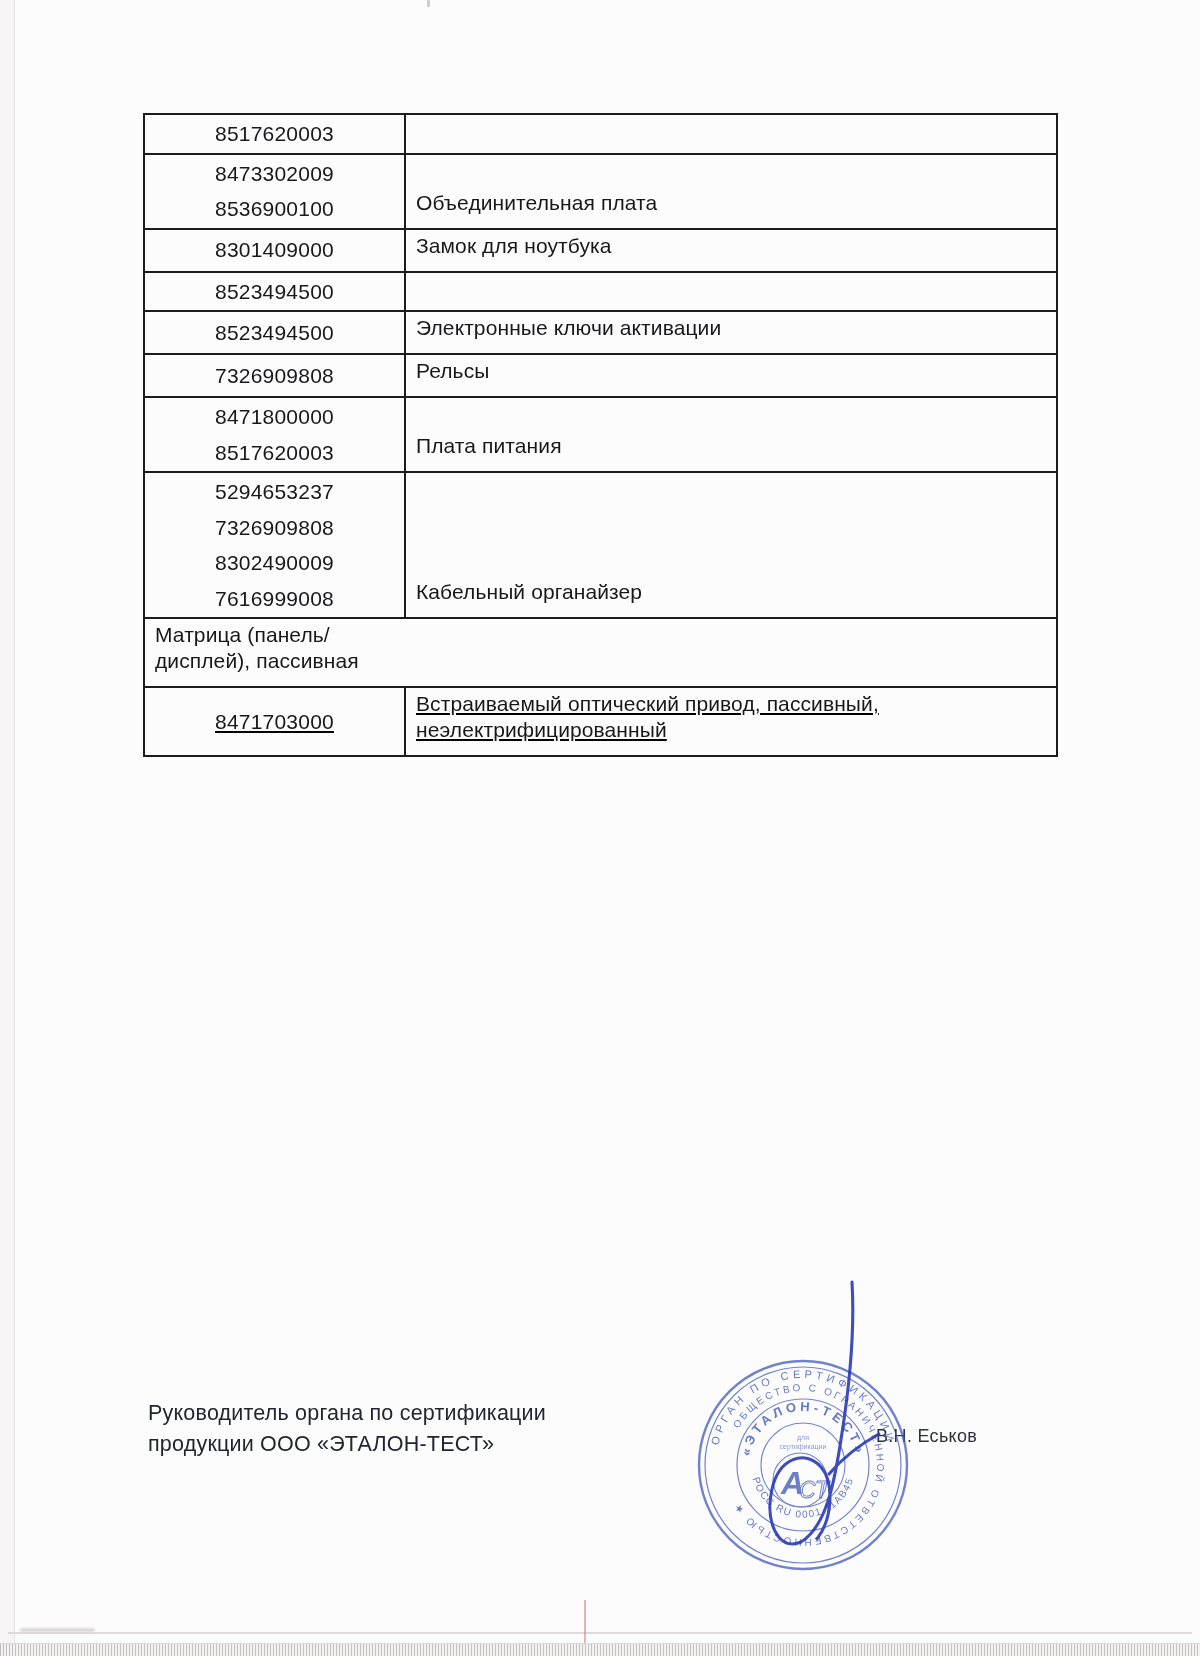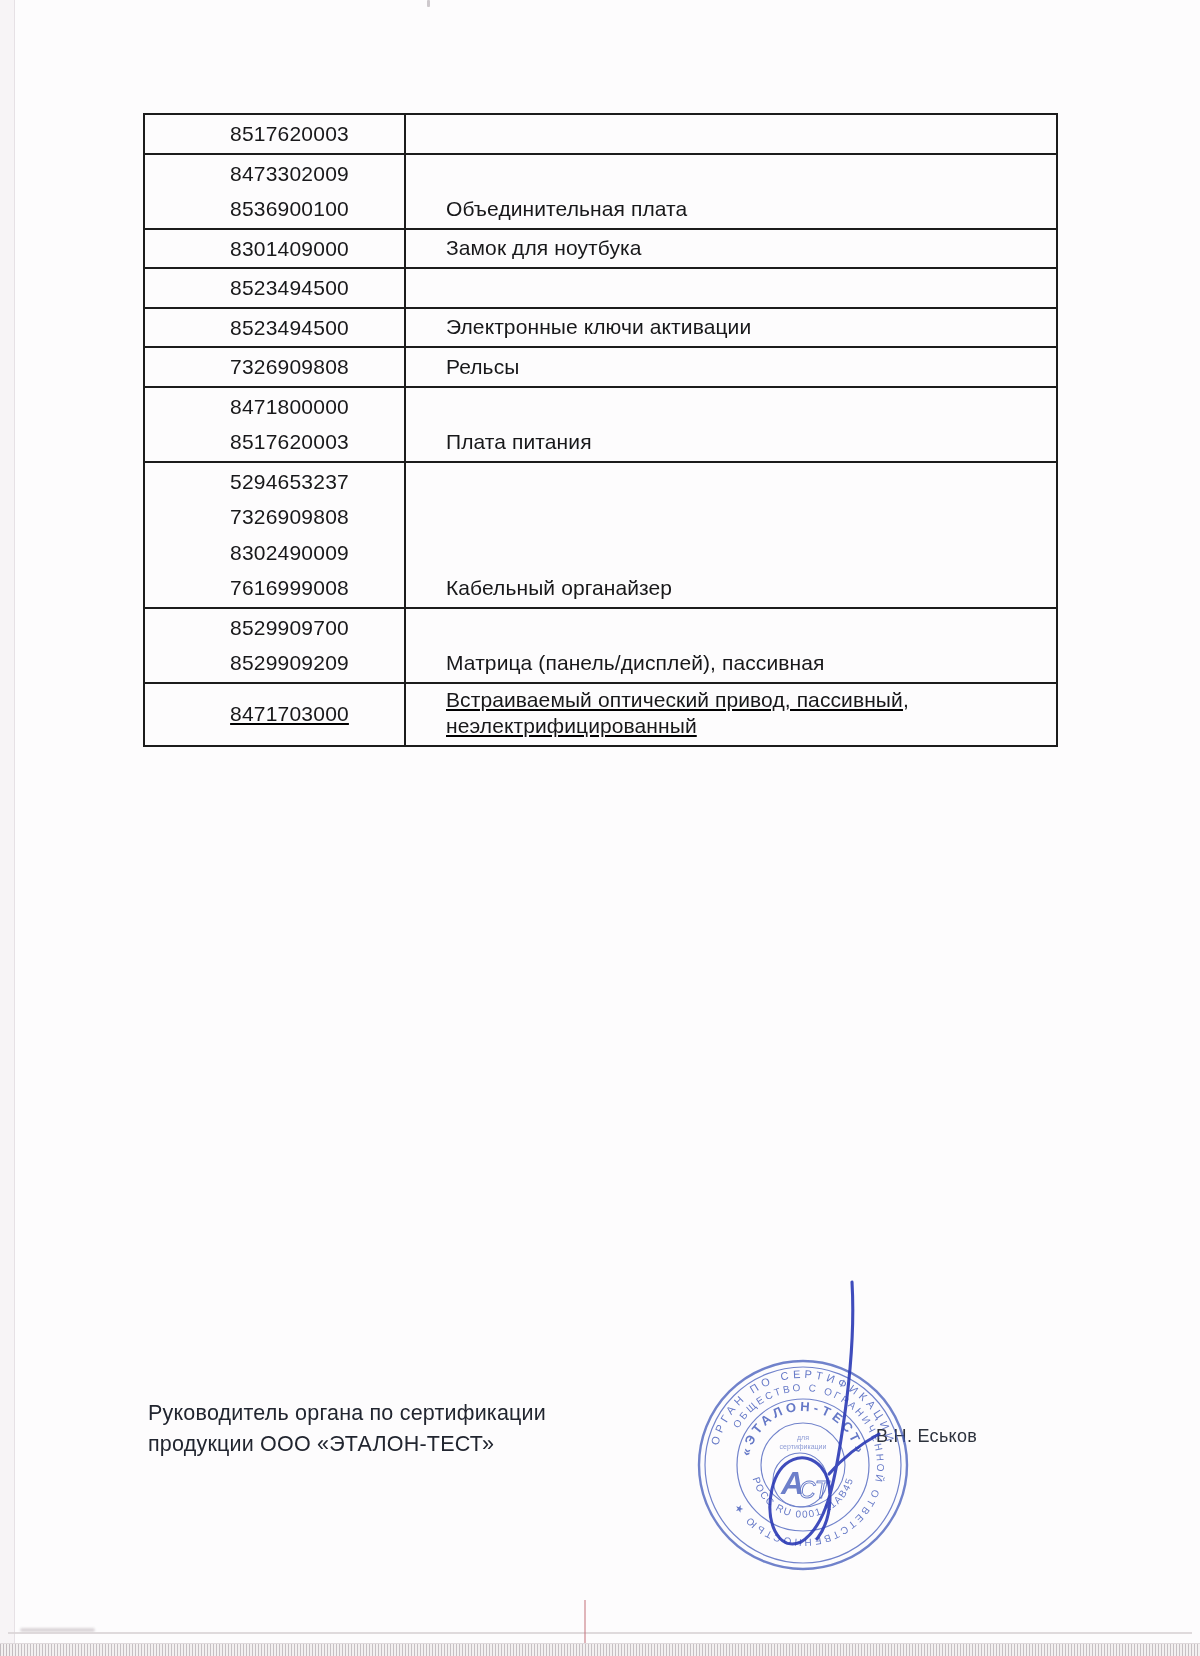--- a/index.html
+++ b/index.html
@@ -43,34 +43,34 @@
   .codes-table{
     position:absolute;left:143px;top:113px;width:915px;
     box-sizing:border-box;
     border:2px solid #1c1c1c;
   }
   .trow{
     display:grid;grid-template-columns:261px 1fr;
     border-bottom:2px solid #1c1c1c;
   }
   .trow:last-child{border-bottom:none;text-decoration:underline;}
-  .cell{box-sizing:border-box;margin-left:30px;}
+  .cell{box-sizing:border-box;}
   .cell.codes{
     border-right:2px solid #1c1c1c;
     display:flex;flex-direction:column;justify-content:center;align-items:center;
     padding:1px 0;
   }
   .code-line{
     height:35.5px;line-height:35.5px;
     font-size:21px;color:#18181a;letter-spacing:.2px;
     white-space:nowrap;
   }
   .cell.desc{
     display:flex;align-items:flex-end;
-    padding:3px 18px 6px 10px;
+    padding:3px 18px 12px 10px;
   }
   .desc-text{
     font-size:21px;line-height:26px;color:#18181a;letter-spacing:.1px;
   }
   
   .sig-block{
     position:absolute;left:148px;top:1398px;
     font-size:21.5px;line-height:31px;color:#21252f;letter-spacing:.2px;
   }
   .signer-name{
@@ -152,24 +152,20 @@
           <div class="code-line">5294653237</div>
           <div class="code-line">7326909808</div>
           <div class="code-line">8302490009</div>
           <div class="code-line">7616999008</div>
         </div>
         <div class="cell desc">
           <div class="desc-text">Кабельный органайзер</div>
         </div>
       </div>
       <div class="trow">
-        <div class="cell codes">
-          <div class="code-line">8529909700</div>
-          <div class="code-line">8529909209</div>
-        </div>
         <div class="cell desc">
           <div class="desc-text">Матрица (панель/дисплей), пассивная</div>
         </div>
       </div>
       <div class="trow">
         <div class="cell codes">
           <div class="code-line">8471703000</div>
         </div>
         <div class="cell desc">
           <div class="desc-text">Встраиваемый оптический привод, пассивный, неэлектрифицированный</div>

